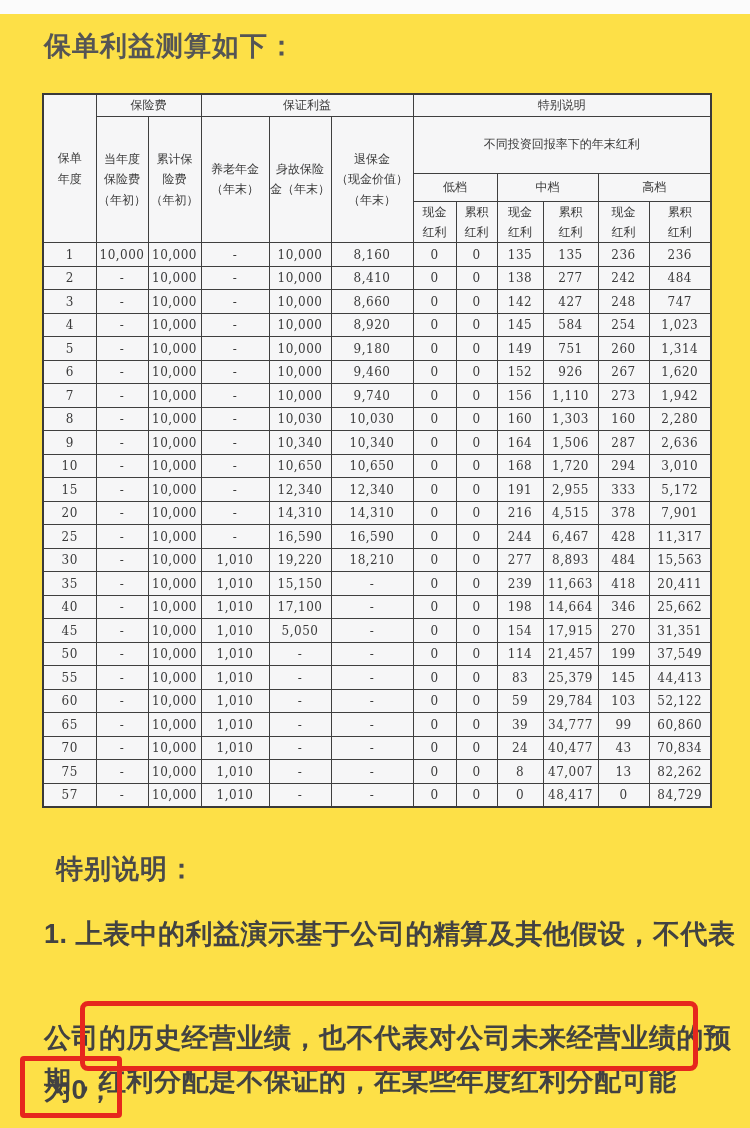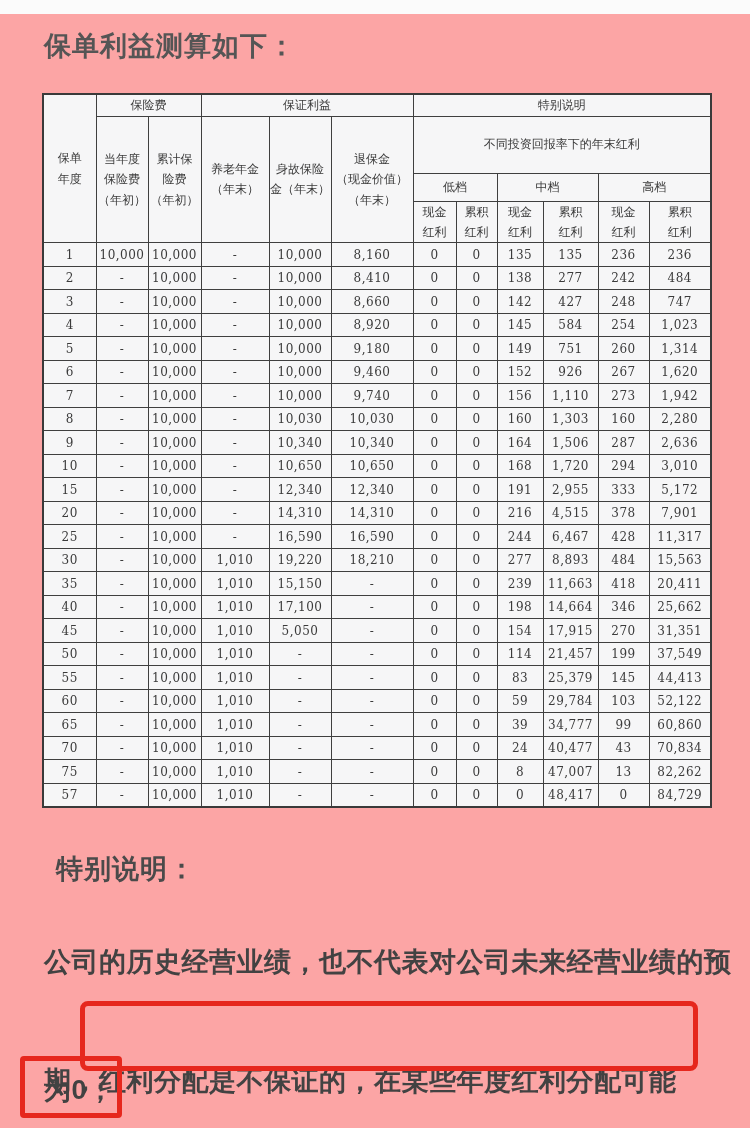--- a/index.html
+++ b/index.html
@@ -1,19 +1,19 @@
 <!DOCTYPE html>
 <html><head>
 <meta charset="utf-8">
 <style>
   html,body { margin:0; padding:0; }
   .page {
     position:relative;
     width:750px; height:1128px;
-    background:#fca5a5;
+    background:#fde047;
     font-family:"Liberation Sans", sans-serif;
     overflow:hidden;
     color:#454545;
   }
   .top-strip {
     position:absolute; top:0; left:0; width:750px; height:14px;
     background:#fbfbfb;
   }
   .page-title {
     position:absolute; left:44px; top:28px;
@@ -48,21 +48,21 @@
     position:absolute; left:56px; top:851px;
     font-size:27px; font-weight:700; color:#4a4a4a;
     letter-spacing:1px;
   }
   .note-line {
     position:absolute; left:44px;
     font-size:27px; font-weight:700; color:#424242;
     letter-spacing:0.5px; white-space:nowrap;
   }
   .note-line.l1 { top:916px; }
-  .note-line.l2 { top:944px; }
+  .note-line.l2 { top:1020px; }
   .note-line.l3 { top:1063px; }
   .note-line.l4 { top:1072px; }
   
   .hl-box {
     position:absolute;
     border:5px solid #e6271d;
     pointer-events:none;
     background:transparent;
   }
   .hl-box.b1 { left:80px;  top:1001px; width:608px; height:60px; border-radius:8px; }
@@ -470,20 +470,21 @@
           <td>0</td>
           <td>0</td>
           <td>48,417</td>
           <td>0</td>
           <td>84,729</td>
         </tr>
       </tbody>
   </table>
 
   <div class="notes-title">特别说明：</div>
+  <div class="note-line l1">1. 上表中的利益演示基于公司的精算及其他假设，不代表</div>
   <div class="note-line l2">公司的历史经营业绩，也不代表对公司未来经营业绩的预</div>
   <div class="note-line l3">期，红利分配是不保证的，在某些年度红利分配可能</div>
   <div class="note-line l4">为0；</div>
 
   <div class="hl-box b1"></div>
   <div class="hl-box b2"></div>
 
 </div>
 
 </body></html>

